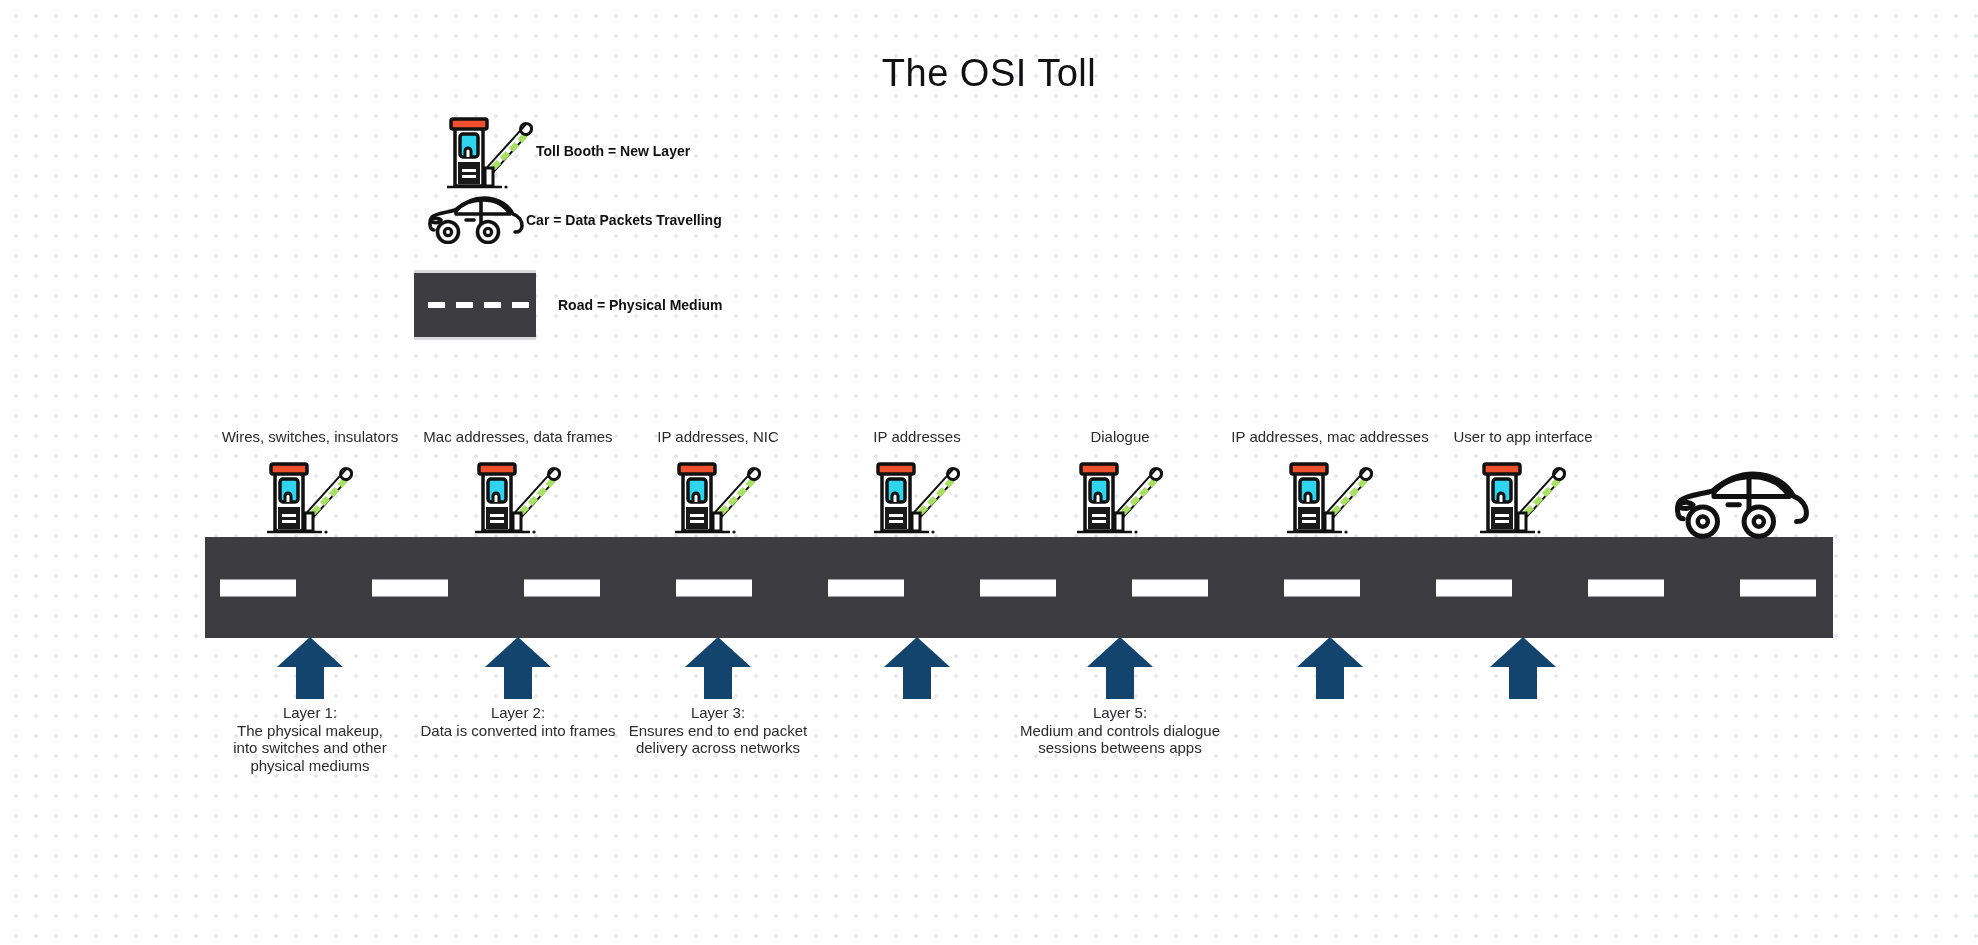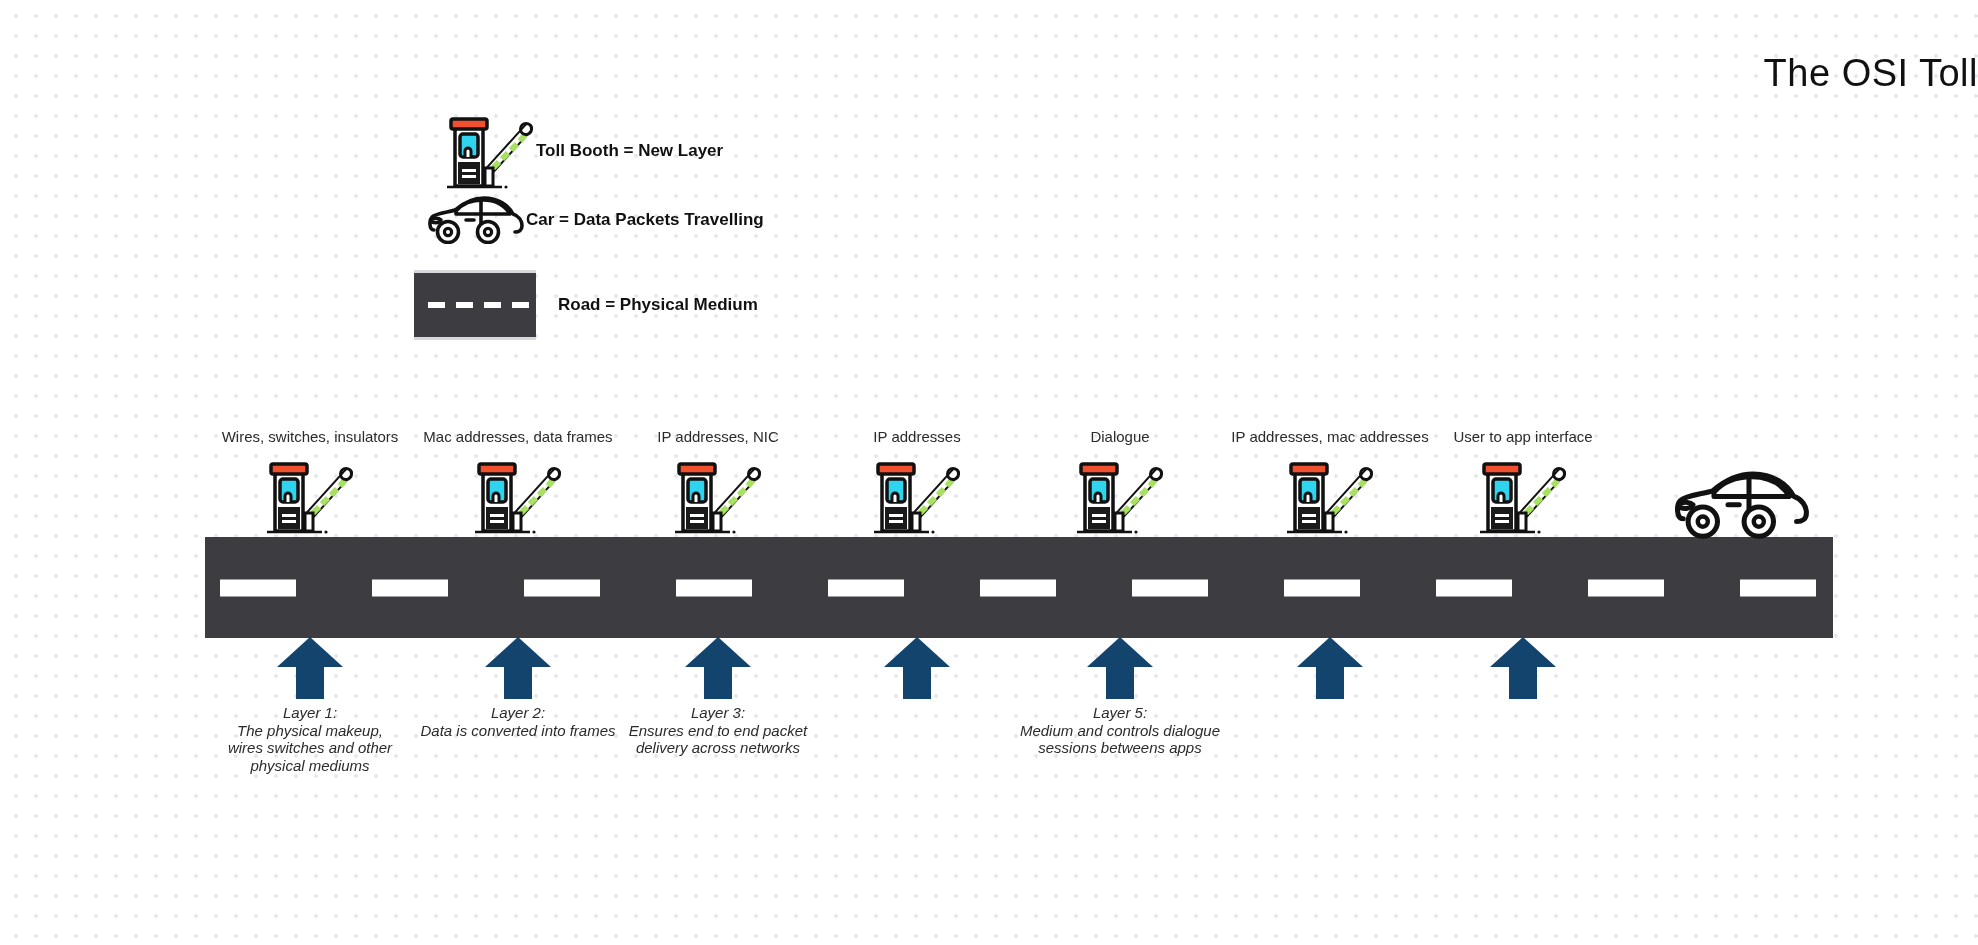--- a/index.html
+++ b/index.html
@@ -20,21 +20,21 @@
     font-family: "Liberation Sans", sans-serif;
     color: #1a1a1a;
   }
 
   
   #page-title {
     position: absolute;
     top: 52px;
     left: 0;
     width: 1978px;
-    text-align: right;
+    text-align: center;
     font-size: 38px;
     font-weight: 400;
     letter-spacing: 0.5px;
     color: #111111;
   }
 
   
   #legend {
     position: absolute;
     top: 112px;
@@ -43,21 +43,21 @@
   .legend-row {
     position: absolute;
     display: flex;
     align-items: center;
   }
   .legend-row-0 { top: 0px;   left: 30px; }
   .legend-row-1 { top: 80px;  left: 12px; }
   .legend-row-2 { top: 158px; left: 0px;  }
 
   .legend-label {
-    font-size: 17px;
+    font-size: 14px;
     font-weight: 700;
     color: #111111;
     white-space: nowrap;
   }
   .legend-label.spaced { margin-left: 22px; }
 
   
   .booth { display: block; }
 
   
@@ -133,21 +133,20 @@
   
   .layer-desc {
     position: absolute;
     top: 704px;
     transform: translateX(-50%);
     text-align: center;
     font-size: 15px;
     line-height: 17.5px;
     color: #2b2b2b;
     width: 230px;
-    font-style: italic;
   }
   .layer-desc .layer-name { display: block; }
   .layer-desc .layer-line { display: block; }
 </style>
 </head>
 <body>
 
 <h1 id="page-title">The OSI Toll</h1>
 
 <div id="legend">
@@ -281,21 +280,21 @@
     </svg>
   </div>
   <div class="arrow" style="left:310px">
     <svg width="66" height="62" viewBox="0 0 66 62">
         <polygon points="33,0 66,30 47,30 47,62 19,62 19,30 0,30" fill="#12446e"></polygon>
       </svg>
   </div>
   <div class="layer-desc" style="left:310px">
     <span class="layer-name">Layer 1:</span>
     <span class="layer-line">The physical makeup,</span>
-    <span class="layer-line">wires switches and other</span>
+    <span class="layer-line">into switches and other</span>
     <span class="layer-line">physical mediums</span>
   </div>
 
   <div class="top-label" style="left:518px">Mac addresses, data frames</div>
   <div class="booth-wrap" style="left:518px">
     <svg class="booth" width="92" height="82" viewBox="0 0 92 78">
       <line x1="46" y1="58" x2="84" y2="16" stroke="#111" stroke-width="10" stroke-linecap="round"></line>
       <line x1="46" y1="58" x2="84" y2="16" stroke="#ffffff" stroke-width="6" stroke-linecap="round"></line>
       <g stroke="#a8e063" stroke-width="6">
         <line x1="49" y1="56" x2="55" y2="50"></line>

